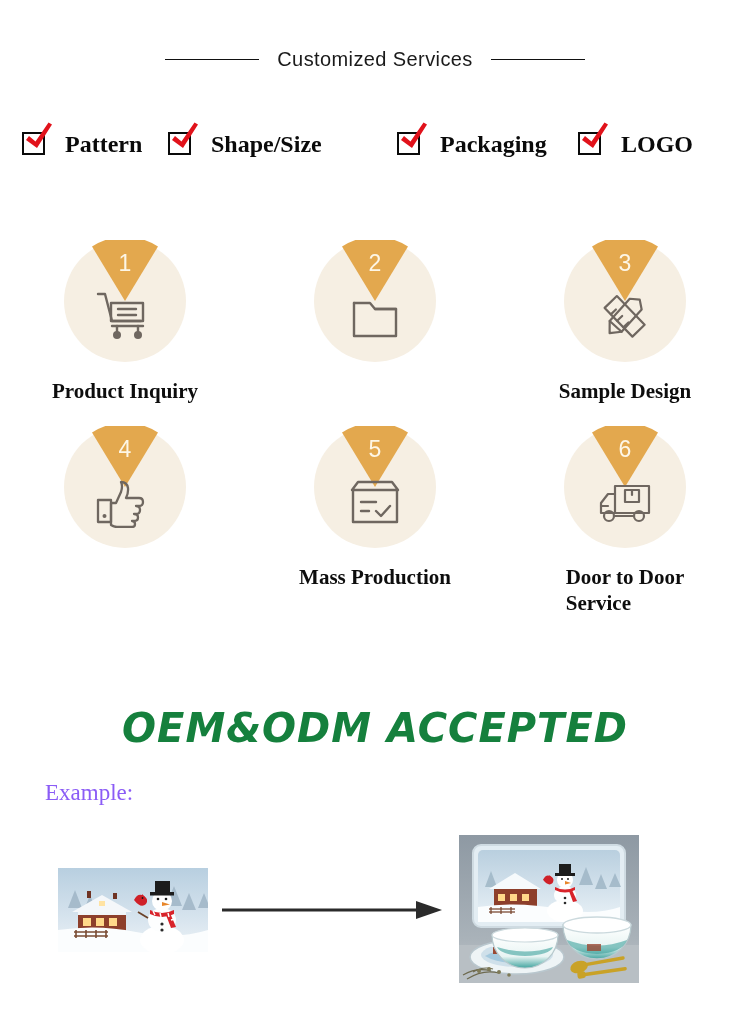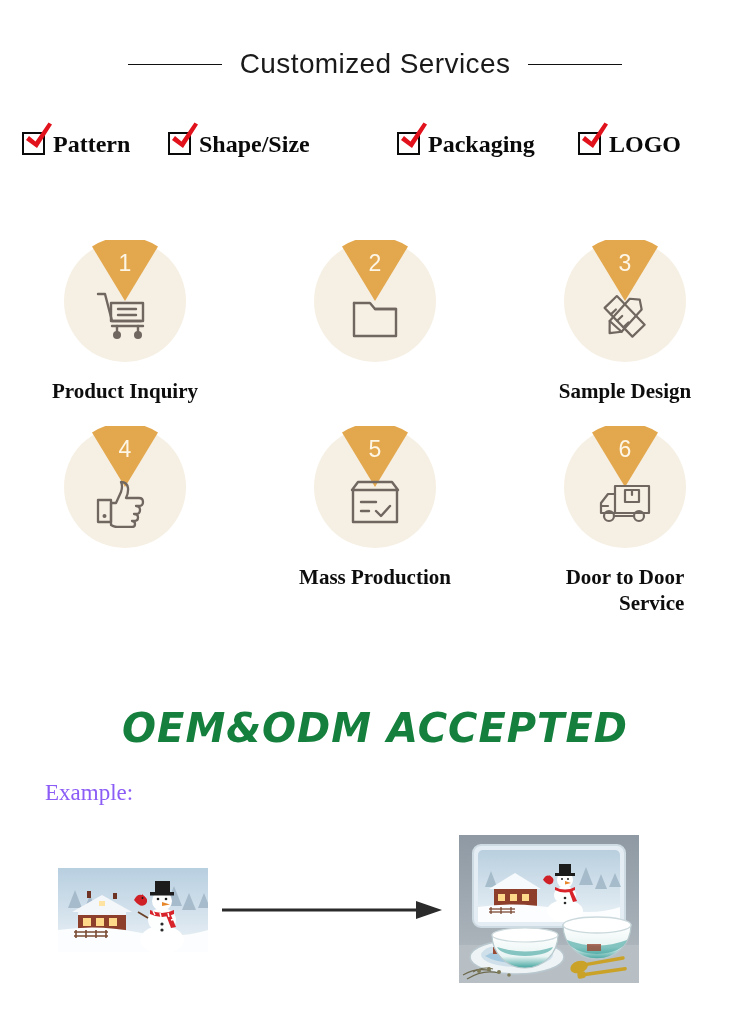--- a/index.html
+++ b/index.html
@@ -27,40 +27,40 @@
     justify-content: center;
     gap: 18px;
   }
   .header .rule {
     width: 94px;
     height: 0;
     border-top: 1.6px solid #111;
   }
   .header .title {
     font-family: "Liberation Sans", "DejaVu Sans", sans-serif;
-    font-size: 28px;
+    font-size: 20px;
     font-weight: 400;
     color: #1a1a1a;
     letter-spacing: 0.4px;
     white-space: nowrap;
   }
 
   
   .check-row {
     position: absolute;
     top: 132px;
     left: 0;
     width: 750px;
     height: 42px;
   }
   .check-item {
     position: absolute;
     display: flex;
     align-items: flex-end;
-    gap: 8px;
+    gap: 20px;
     white-space: nowrap;
   }
   .check-box {
     position: relative;
     width: 23px;
     height: 23px;
     border: 2px solid #0a0a0a;
     box-sizing: border-box;
     flex: none;
     margin-bottom: 1px;
@@ -133,21 +133,21 @@
     top: 50px;
     width: 60px;
     height: 52px;
   }
   .step-label {
     margin-top: 16px;
     font-family: "Liberation Serif", "DejaVu Serif", serif;
     font-weight: bold;
     font-size: 21px;
     color: #0d0d0d;
-    text-align: right;
+    text-align: left;
     line-height: 26px;
     max-width: 230px;
   }
 
   
   .oem {
     position: absolute;
     top: 705px;
     left: 0;
     width: 750px;

